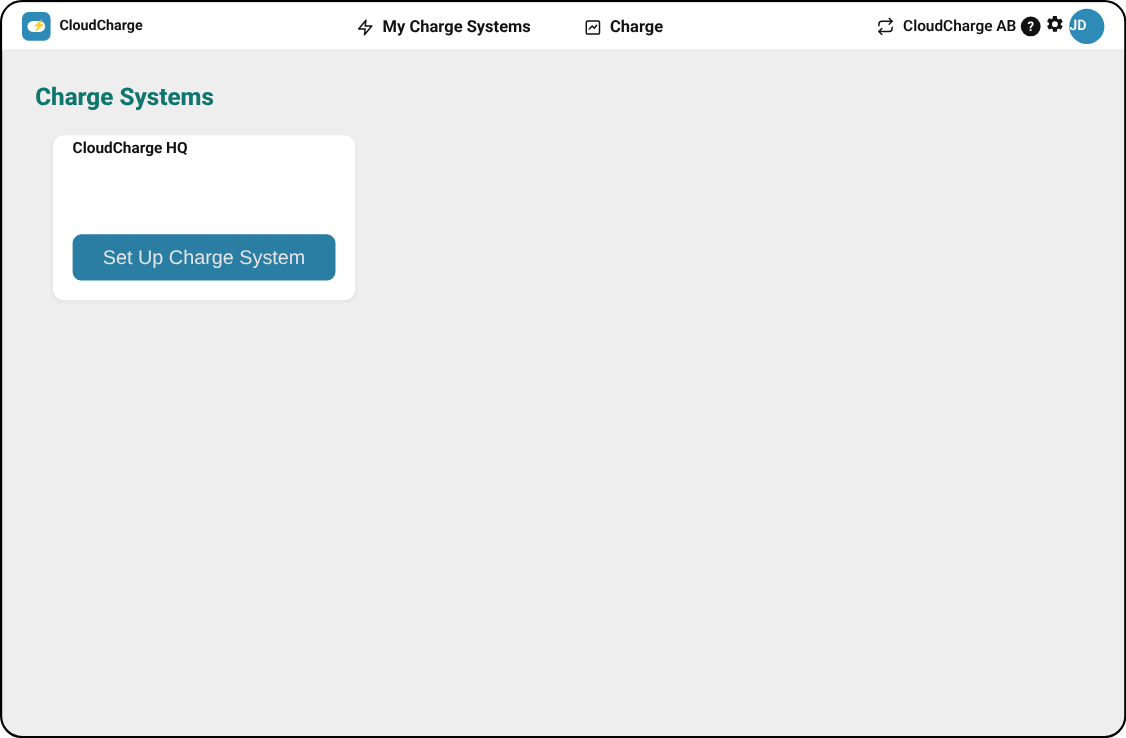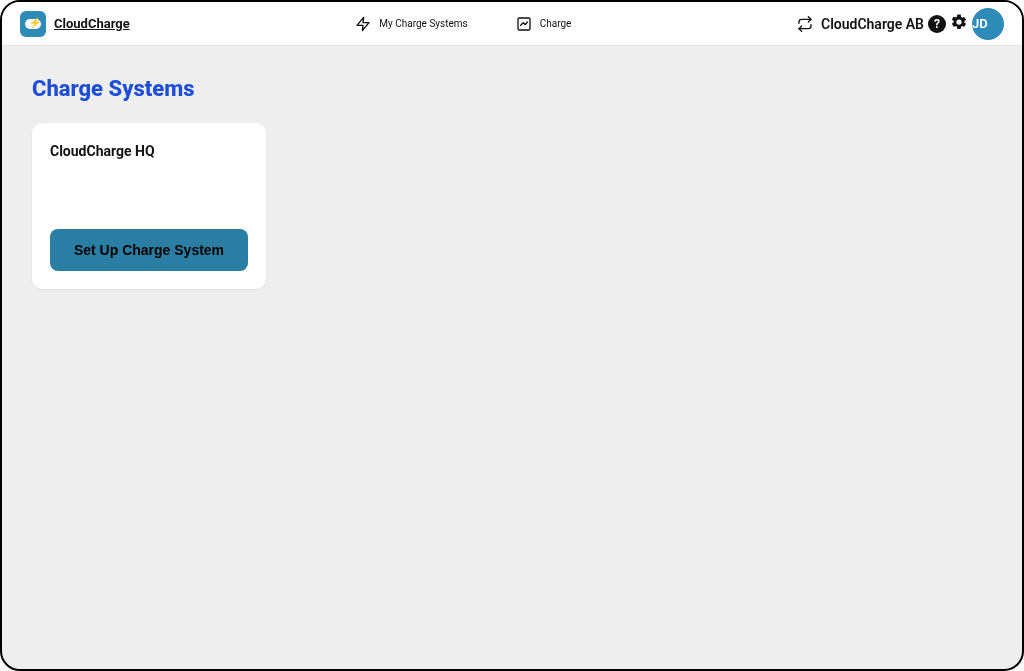--- a/index.html
+++ b/index.html
@@ -58,34 +58,33 @@
       position: absolute;
       font-size: 10px;
       color: #f0a020;
       top: 6px;
       left: 9px;
     }
     .brand-text {
       font-weight: 700;
       font-size: 13px;
       color: #111;
-      text-decoration: underline;
     }
     .header-center {
       display: flex;
       align-items: center;
       gap: 48px;
     }
     .nav-item {
       display: flex;
-      align-items: center;
+      align-items: flex-end;
       gap: 8px;
       cursor: pointer;
-      font-size: 10px;
-      font-weight: 400;
+      font-size: 15px;
+      font-weight: 700;
       color: #111;
     }
     .nav-icon {
       display: flex;
       align-items: center;
     }
     .header-right {
       display: flex;
       align-items: center;
       gap: 4px;
@@ -128,45 +127,46 @@
       display: flex;
       align-items: center;
       cursor: pointer;
     }
     .main {
       padding: 30px 30px;
     }
     .page-title {
       font-size: 22px;
       font-weight: 800;
-      color: #1d4ed8;
+      color: #0f766e;
       margin-bottom: 22px;
     }
     .card {
-      width: 234px;
+      width: 275px;
       background: #fff;
       border-radius: 10px;
-      padding: 20px 18px 18px 18px;
+      padding: 4px 18px 18px 18px;
       box-shadow: 0 1px 3px rgba(0,0,0,0.06);
+      margin-left: 16px;
     }
     .card-title {
       font-size: 14px;
       font-weight: 700;
       color: #111;
       margin-bottom: 70px;
     }
     .setup-btn {
       width: 100%;
       height: 42px;
       background: #2a7ea3;
-      color: #000000;
+      color: #e5e5e5;
       border: none;
       border-radius: 8px;
-      font-size: 14px;
-      font-weight: 700;
+      font-size: 18px;
+      font-weight: 400;
       cursor: pointer;
     }
   </style>
 </head>
 <body>
 
 <div class="outer-frame">
 
   <header class="header">
 

